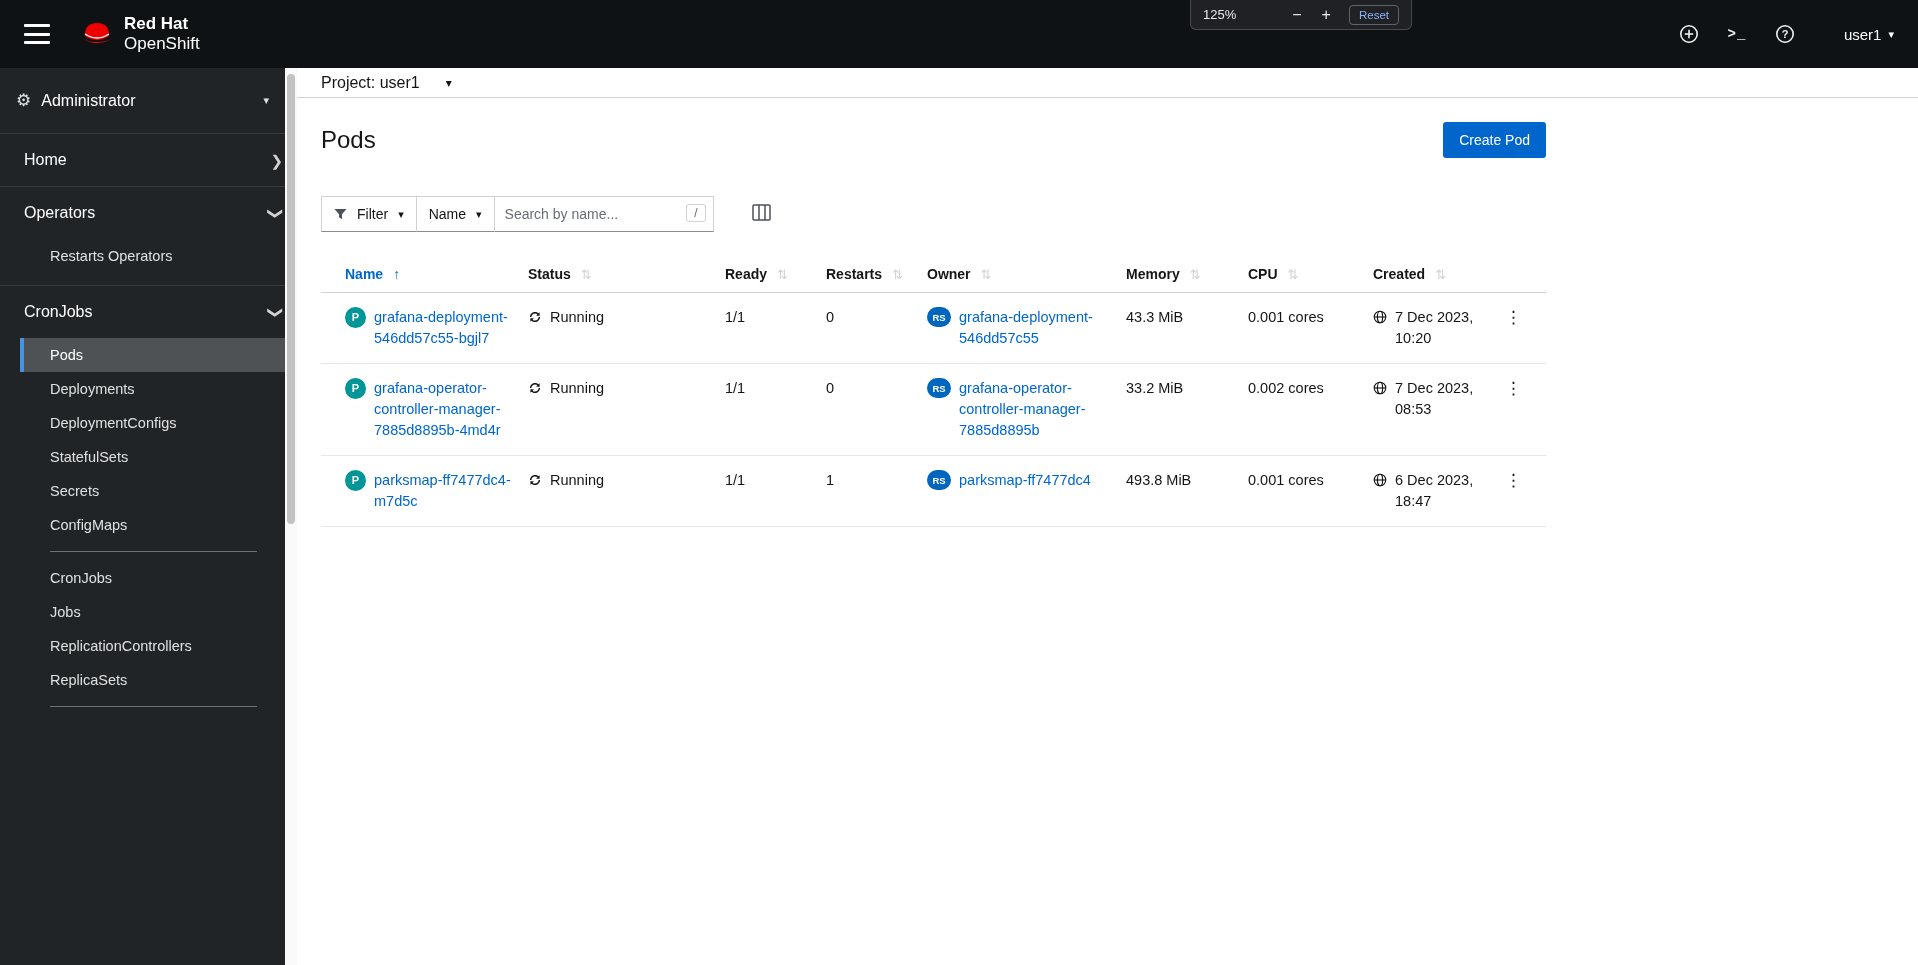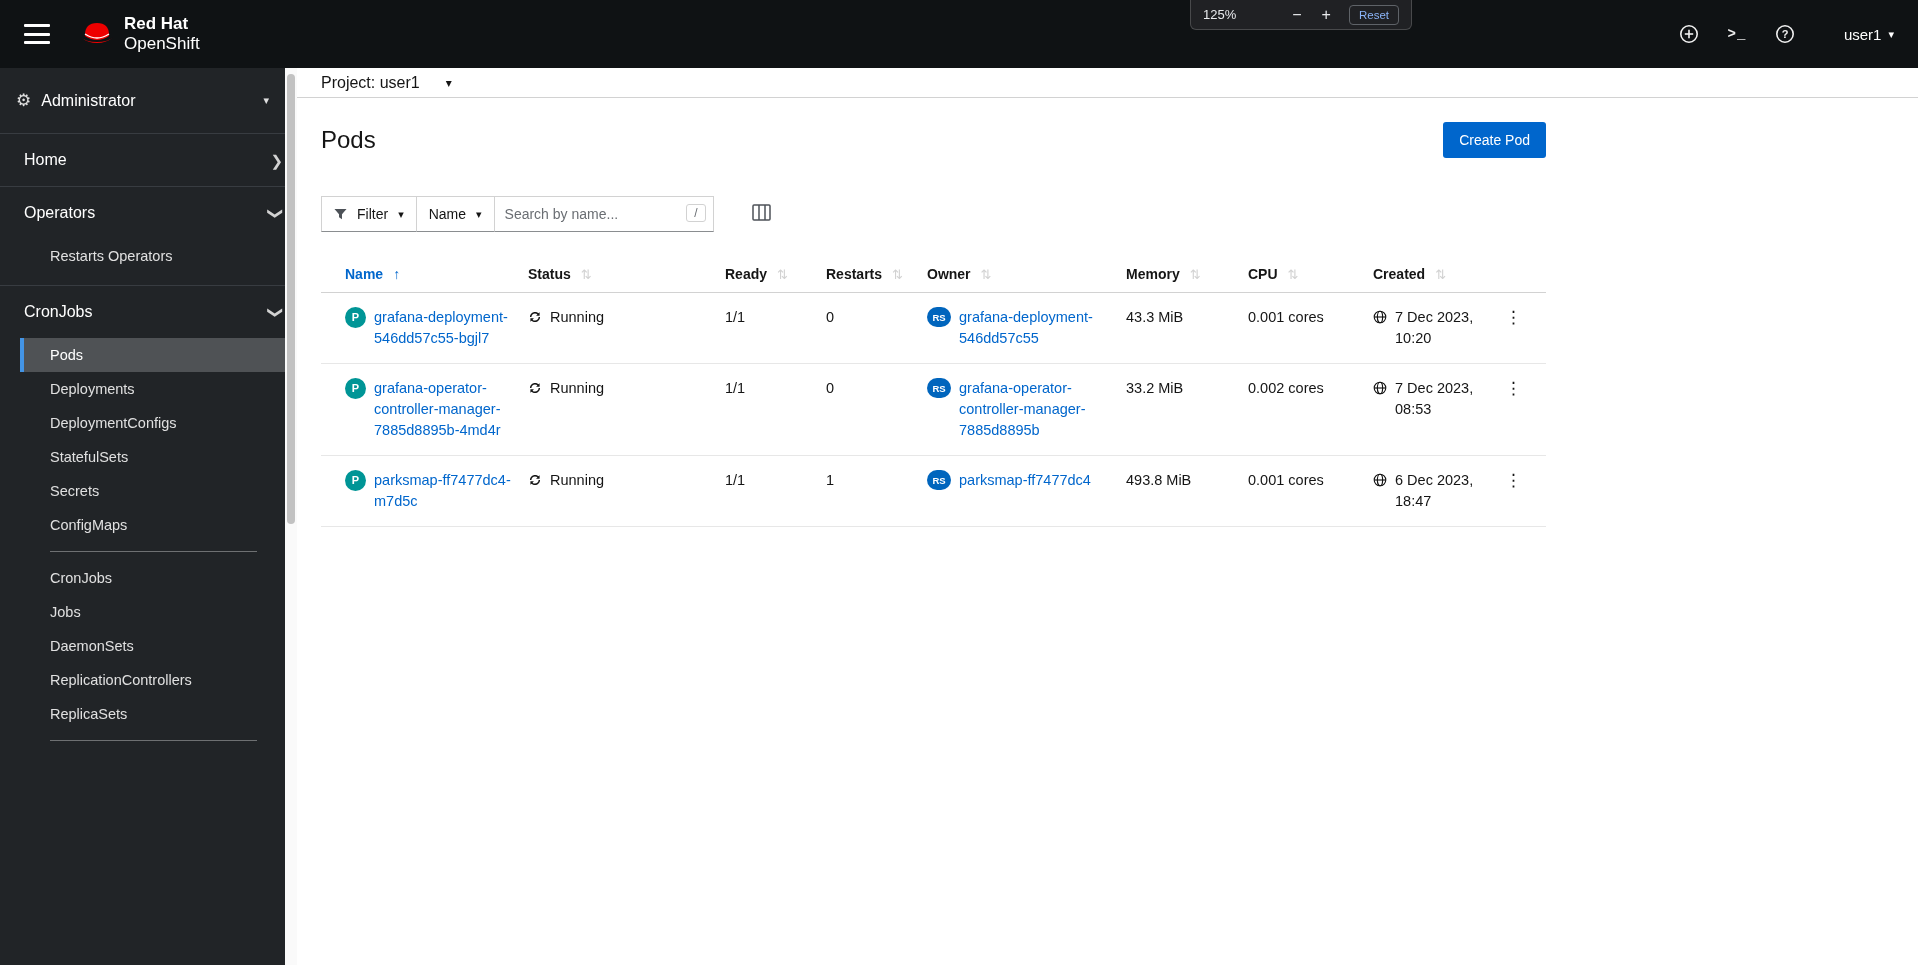--- a/index.html
+++ b/index.html
@@ -176,21 +176,20 @@
       <ul class="subnav">
         <li class="nav-item selected">Pods</li>
         <li class="nav-item">Deployments</li>
         <li class="nav-item">DeploymentConfigs</li>
         <li class="nav-item">StatefulSets</li>
         <li class="nav-item">Secrets</li>
         <li class="nav-item">ConfigMaps</li>
         <li class="nav-divider"></li>
         <li class="nav-item">CronJobs</li>
         <li class="nav-item">Jobs</li>
-        <li class="nav-item">DaemonSets</li>
         <li class="nav-item">ReplicationControllers</li>
         <li class="nav-item">ReplicaSets</li>
         <li class="nav-divider"></li>
       </ul>
     </div>
   </nav>
 
   <div class="sb-scrollstrip">
     <div class="sb-thumb"></div>
   </div>

